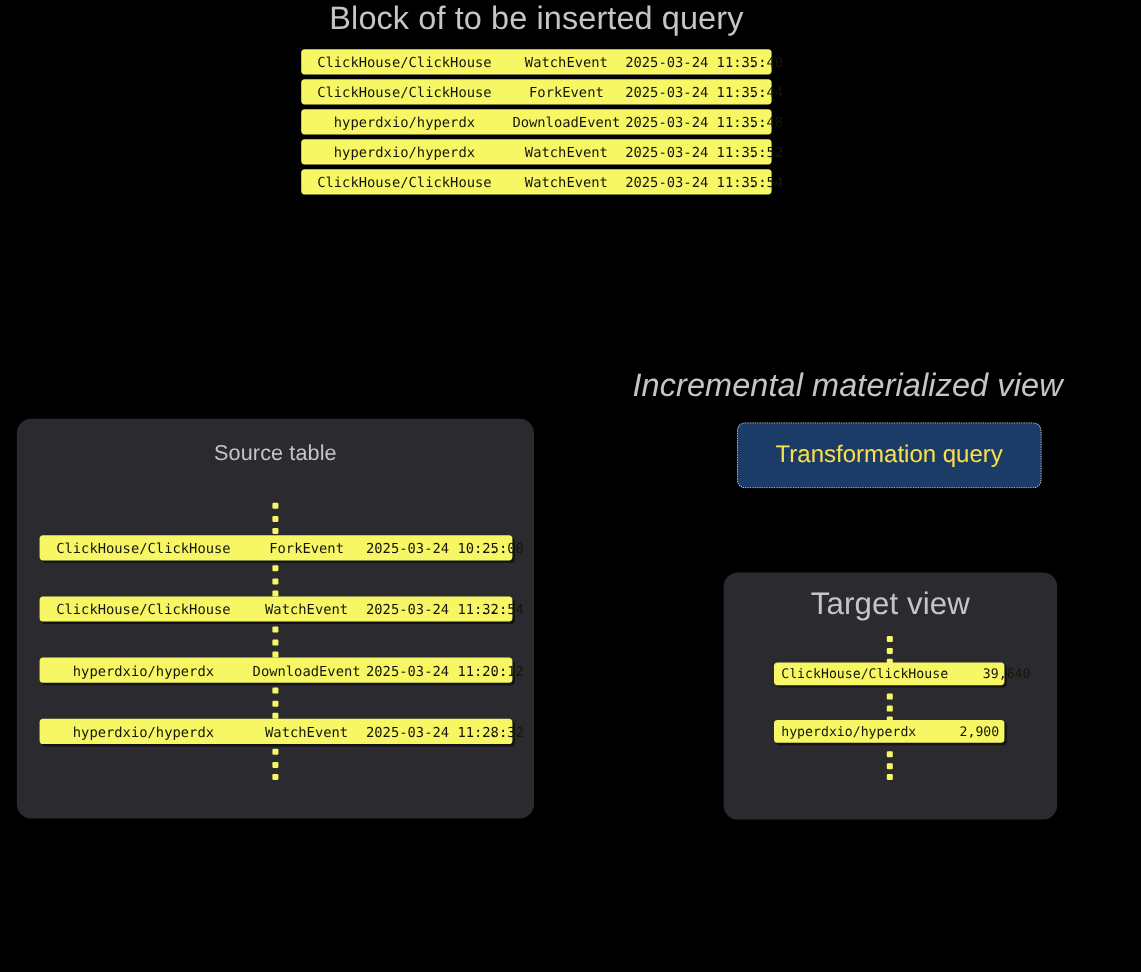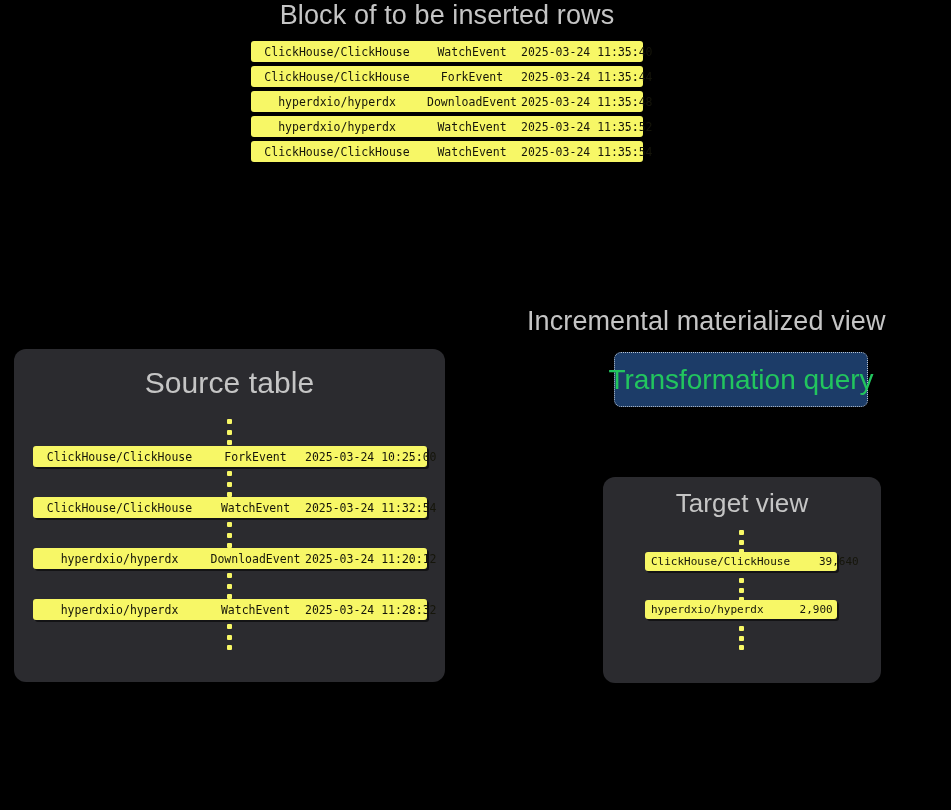--- a/index.html
+++ b/index.html
@@ -111,29 +111,29 @@
     height: 55px;
     background: #1c3c68;
     border: 1px dotted #b9c3d0;
     border-radius: 7px;
     display: flex;
     align-items: center;
     justify-content: center;
     box-sizing: border-box;
   }
   .query-box span {
-    color: #22c55e;
-    font-size: 28px;
+    color: #fde047;
+    font-size: 20px;
     white-space: nowrap;
   }
 </style>
 </head>
 <body>
 
-<div class="heading" style="left:251px; top:2px; width:392px; text-align:center;">Block of to be inserted rows</div>
+<div class="heading" style="left:251px; top:2px; width:392px; text-align:center;">Block of to be inserted query</div>
 
 <div class="row block-row" style="top:41px;">
   <span class="c-repo">ClickHouse/ClickHouse</span>
   <span class="c-event">WatchEvent</span>
   <span class="c-ts">2025-03-24 11:35:40</span>
   <span class="c-ellip">...</span>
 </div>
 <div class="row block-row" style="top:66px;">
   <span class="c-repo">ClickHouse/ClickHouse</span>
   <span class="c-event">ForkEvent</span>
@@ -154,21 +154,21 @@
 </div>
 <div class="row block-row" style="top:141px;">
   <span class="c-repo">ClickHouse/ClickHouse</span>
   <span class="c-event">WatchEvent</span>
   <span class="c-ts">2025-03-24 11:35:54</span>
   <span class="c-ellip">...</span>
 </div>
 
 <div class="panel" style="left:14px; top:349px; width:431px; height:333px;"></div>
 
-<div class="heading" style="left:14px; top:368px; width:431px; text-align:center; font-size:30px;">Source table</div>
+<div class="heading" style="left:14px; top:368px; width:431px; text-align:center; font-size:18px;">Source table</div>
 
 <div class="dots" style="left:226px; top:419px; width:6px; height:26px;">
   <i></i>
     <i></i>
     <i></i>
 </div>
 
 <div class="row src-row" style="top:446px;">
   <span class="c-repo">ClickHouse/ClickHouse</span>
   <span class="c-event">ForkEvent</span>
@@ -214,21 +214,21 @@
   <span class="c-ts">2025-03-24 11:28:32</span>
   <span class="c-ellip">...</span>
 </div>
 
 <div class="dots" style="left:226px; top:624px; width:6px; height:26px;">
   <i></i>
     <i></i>
     <i></i>
 </div>
 
-<div class="heading" style="left:527px; top:308px; white-space:nowrap;">Incremental materialized view</div>
+<div class="heading" style="left:527px; top:308px; white-space:nowrap;font-style:italic;">Incremental materialized view</div>
 
 <div class="query-box">
   <span>Transformation query</span>
 </div>
 
 <div class="panel" style="left:603px; top:477px; width:278px; height:206px;"></div>
 
 <div class="heading" style="left:603px; top:490px; width:278px; text-align:center; font-size:26px;">Target view</div>
 
 <div class="dots" style="left:738px; top:530px; width:6px; height:24px;">

